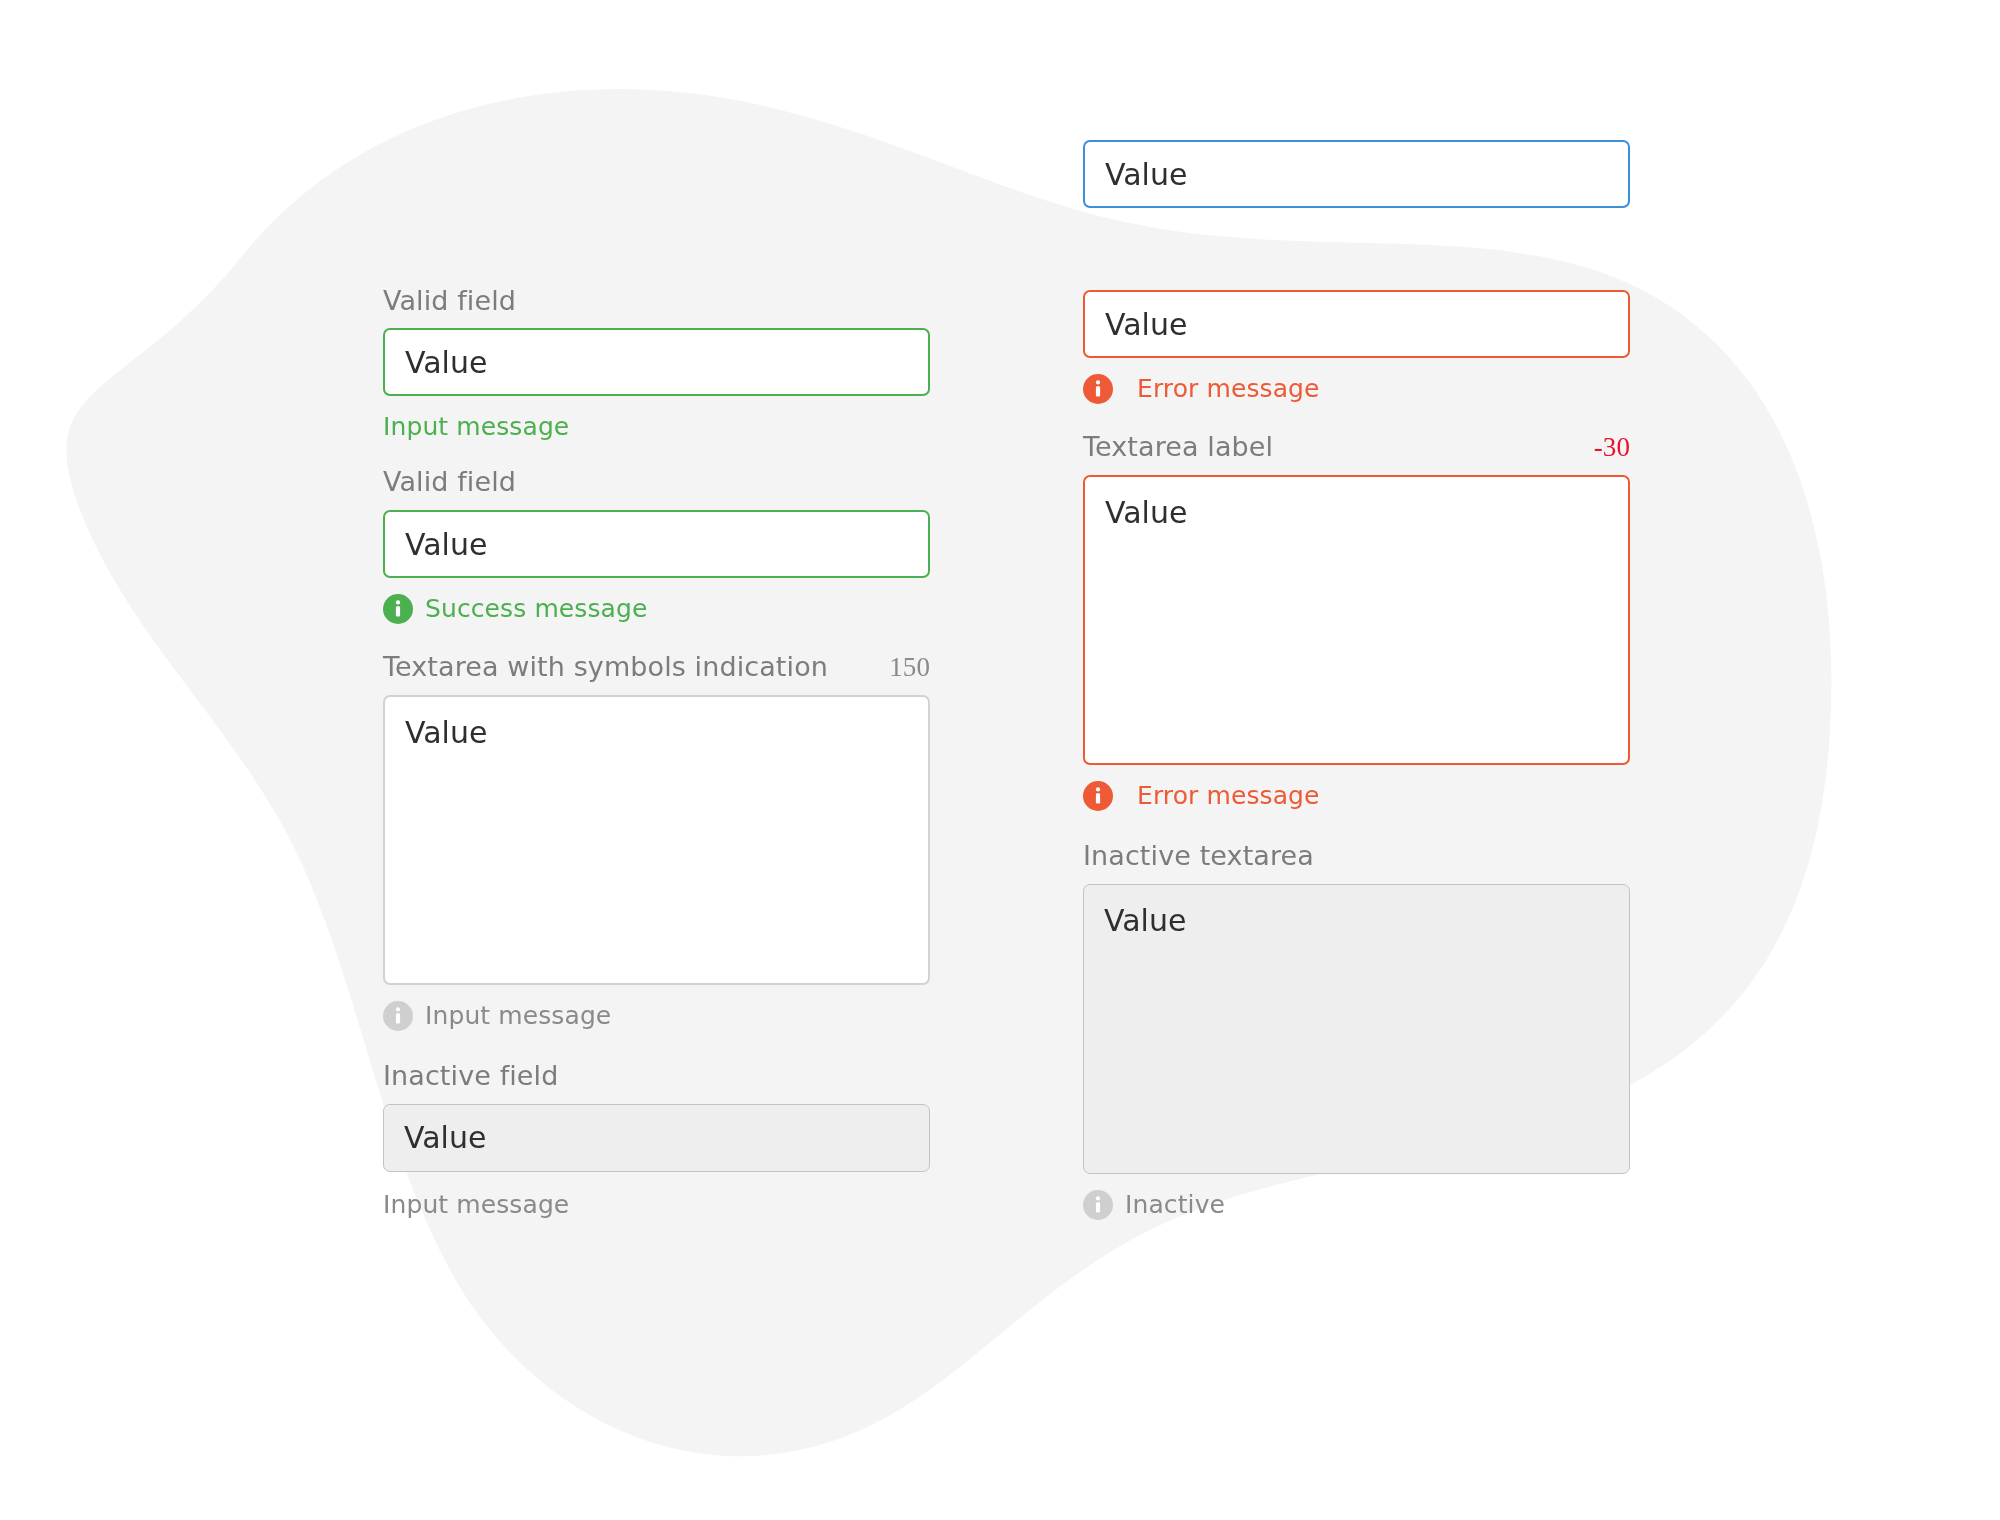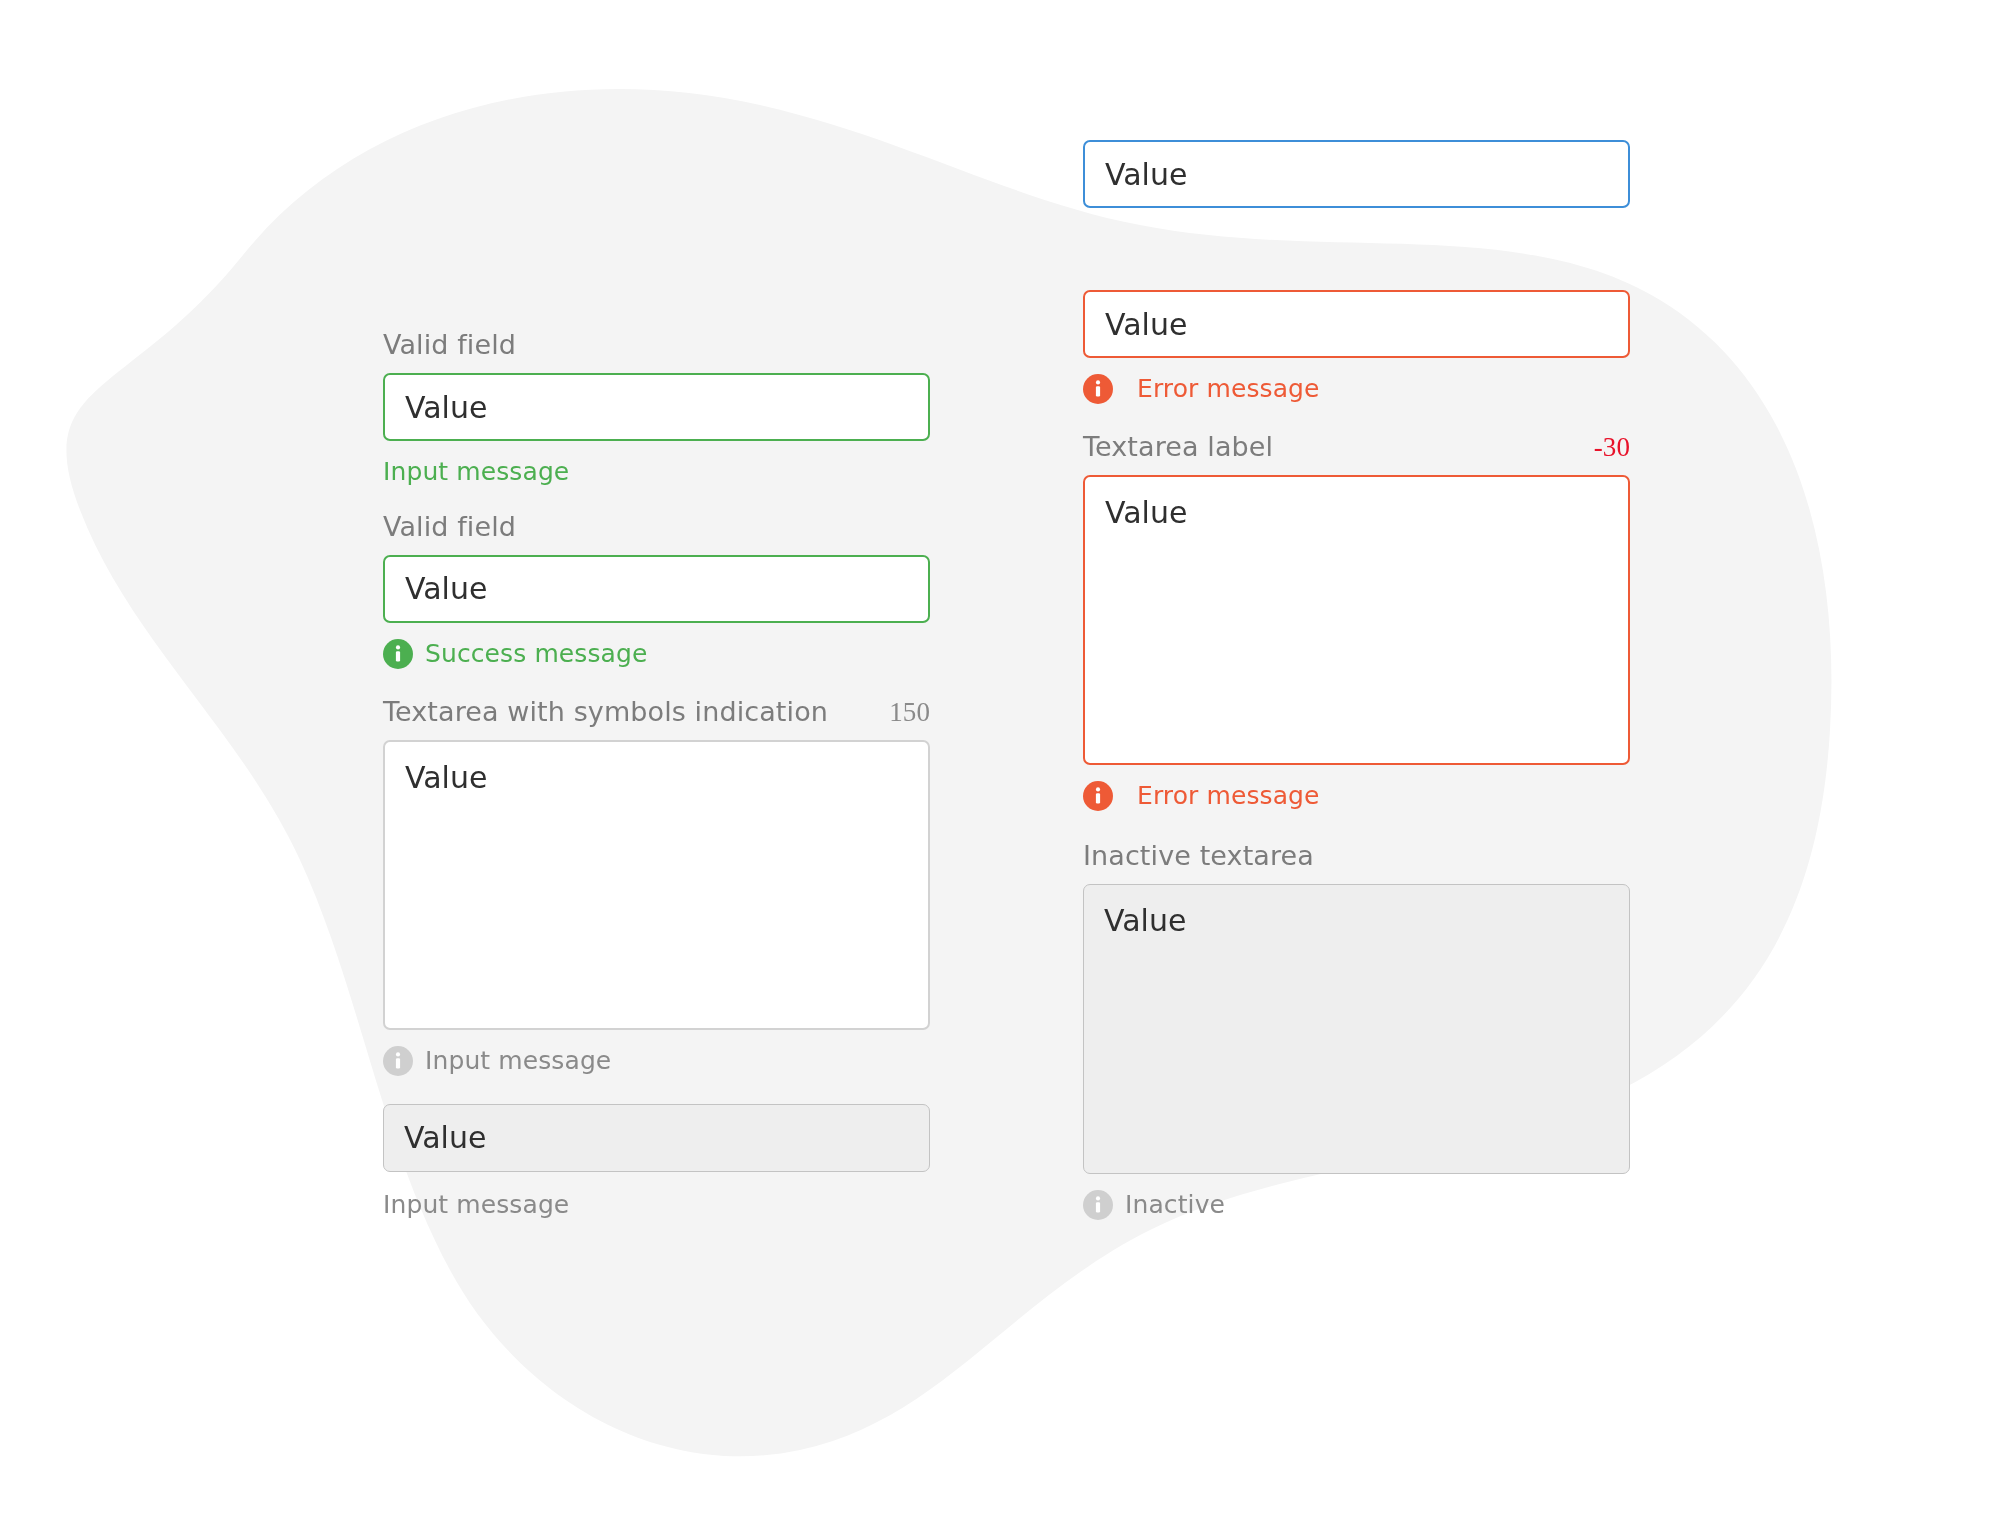--- a/index.html
+++ b/index.html
@@ -211,20 +211,21 @@
             <rect x="12.9" y="12.3" width="4.2" height="10.2" rx="1.3" fill="#ffffff"></rect>
           </svg>
         </span>
         <span>Input message</span>
       </div>
     </div>
 
     <div class="gap-c"></div>
 
     <div class="field-group">
+      <div class="field-label">Inactive field</div>
       <div class="input-box disabled">Value</div>
       <div class="msg plain">
         <span>Input message</span>
       </div>
     </div>
 
   </div>
 
   <div class="col">
 

